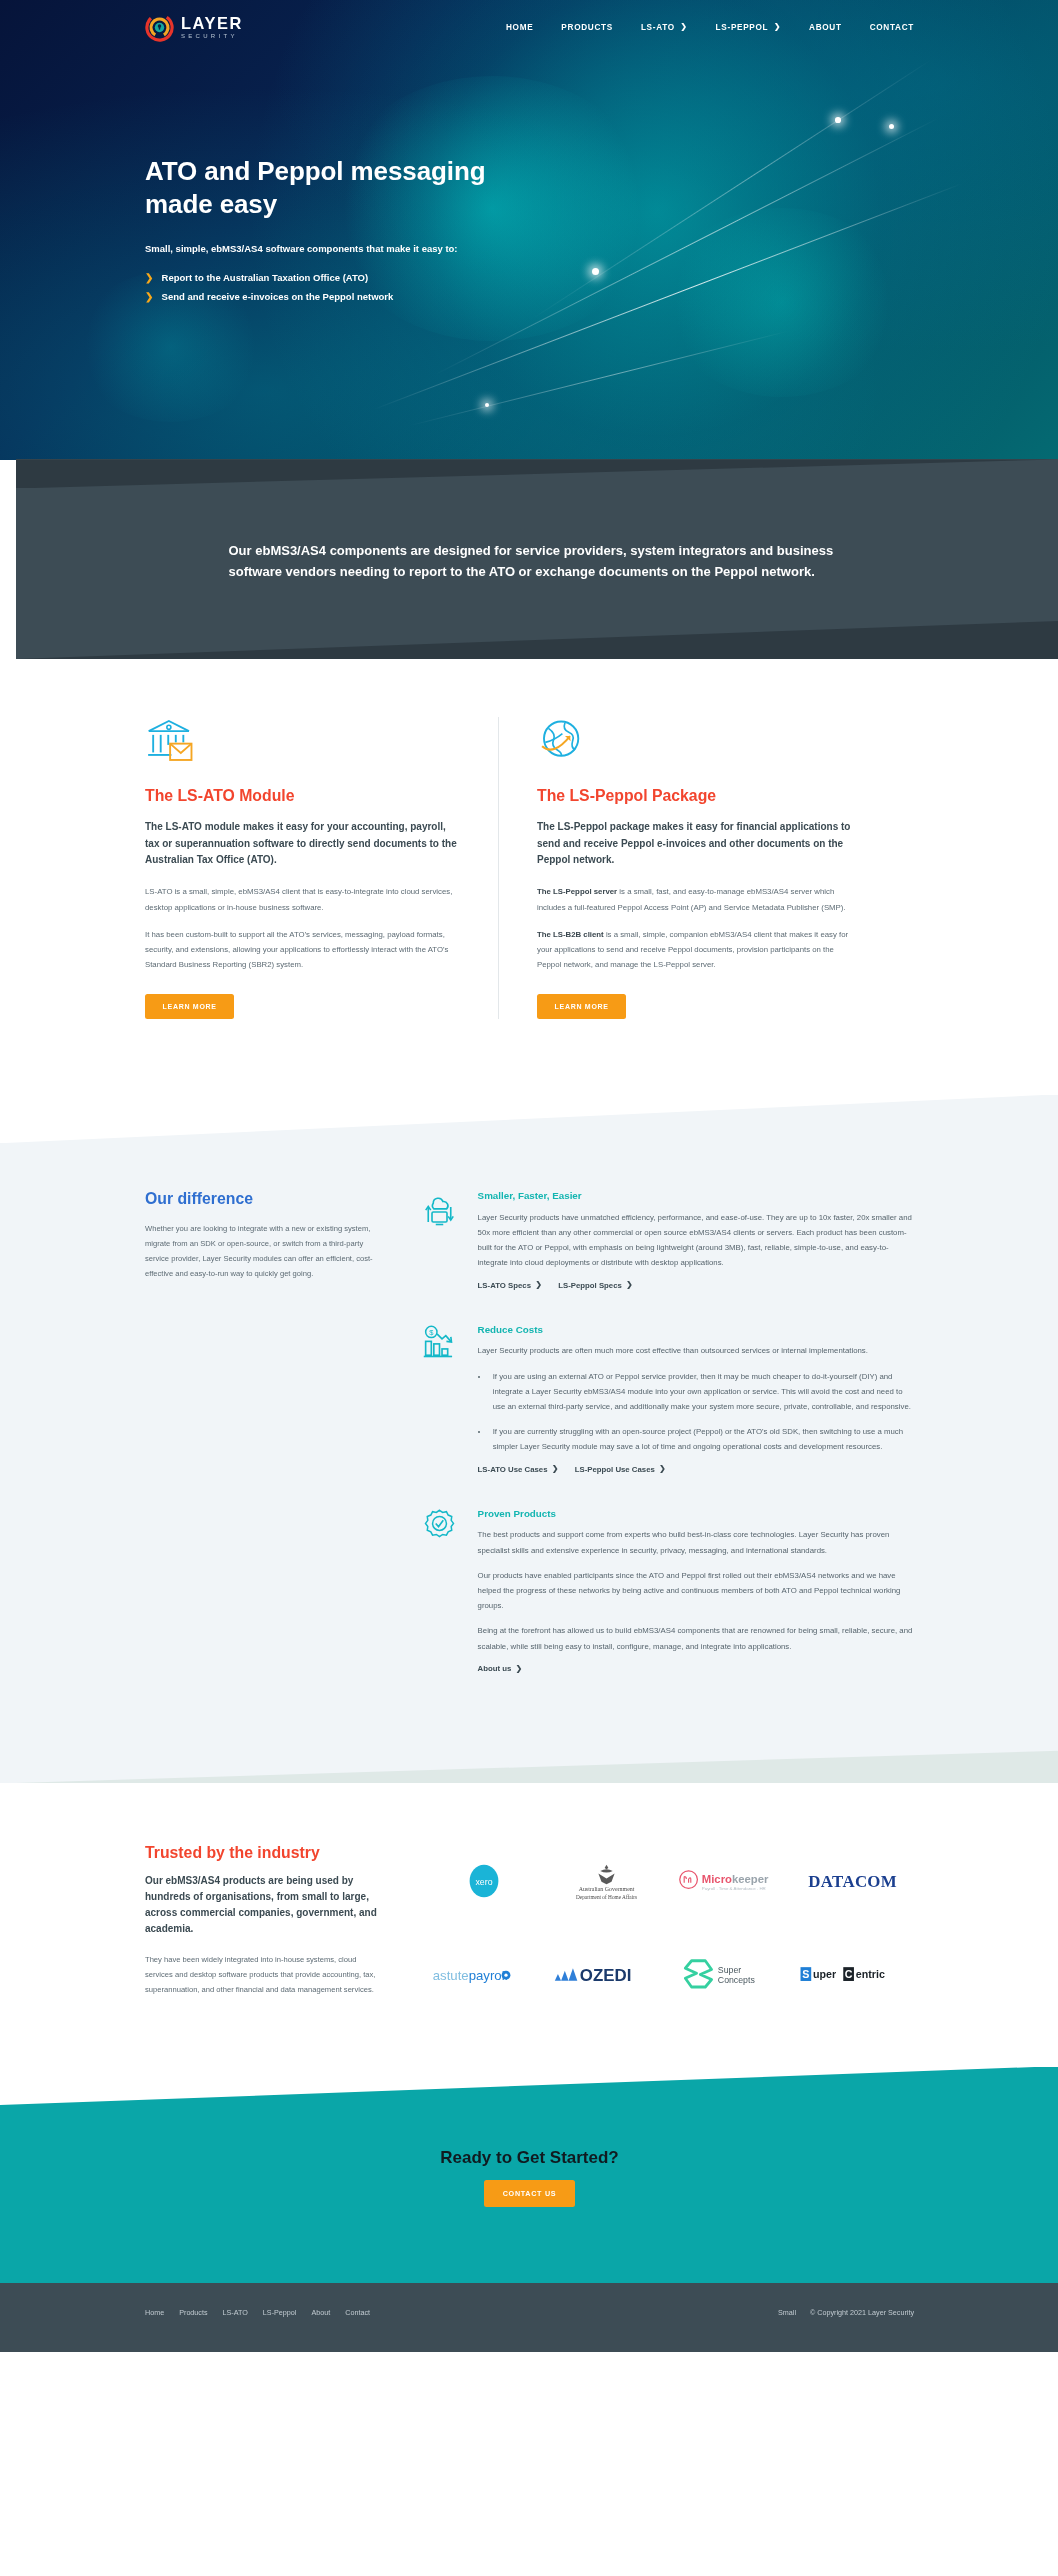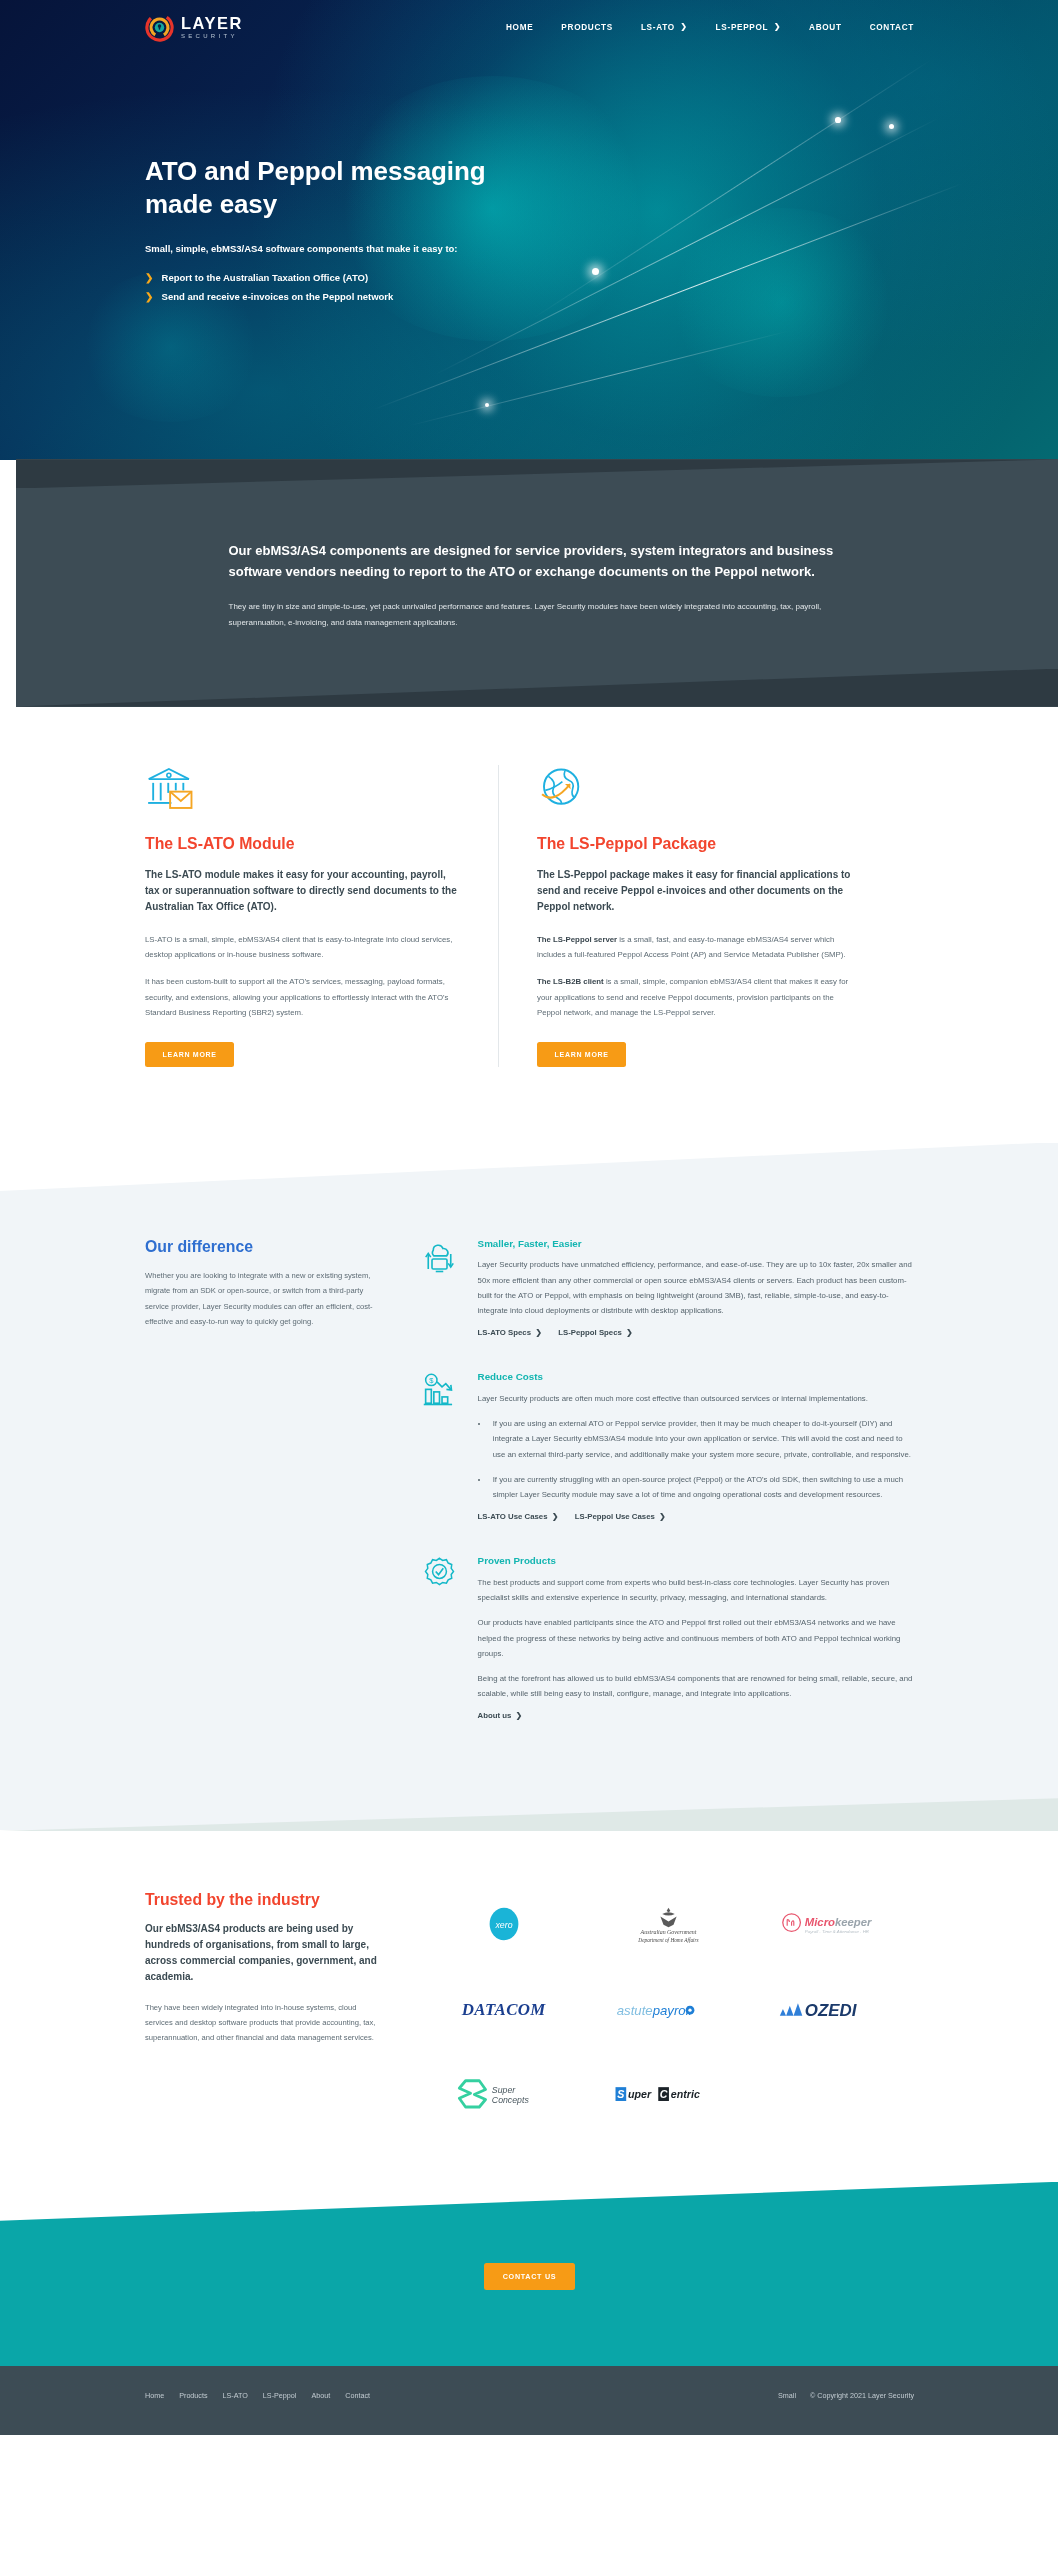--- a/index.html
+++ b/index.html
@@ -153,22 +153,22 @@
   .feat-link .chev { color: #3b4a52; font-size: 7.6px; }
 
   
   .trusted { background: #fff; padding: 61px 0 69px 0; }
   .trusted-grid { display: flex; gap: 44px; }
   .trusted-left { width: 233px; flex: 0 0 233px; }
   .trusted-h { font-size: 15.8px; font-weight: bold; color: #f2452e; margin-bottom: 11.3px; }
   .trusted-lead { font-size: 10px; font-weight: bold; line-height: 1.6; color: #3b4a52; margin-bottom: 15px; }
   .trusted-p { font-size: 7.6px; line-height: 2.0; color: #5d6b74; }
   .logo-grid {
-    flex: 1; display: grid; grid-template-columns: repeat(3, 1fr);
-    row-gap: 47px; align-items: center; justify-items: center; padding-top: 14px; font-style: italic;
+    flex: 1; display: grid; grid-template-columns: repeat(4, 1fr);
+    row-gap: 47px; align-items: center; justify-items: center; padding-top: 14px;
   }
   .brand { height: 38px; display: flex; align-items: center; justify-content: center; }
 
   
   .cta-wrap { position: relative; background: #0aa6a8; padding: 81px 0 76px 0; text-align: center; }
   .cta-wrap::before {
     content: ""; position: absolute; top: -0.6px; left: 0; width: 100%; height: 39px;
     background: #ffffff; clip-path: polygon(0 0, 100% 0, 100% 0, 0 100%);
   }
   .cta-h { font-size: 17px; font-weight: bold; color: #101b20; margin-bottom: 12.6px; }
@@ -259,21 +259,20 @@
           <span>Send and receive e-invoices on the Peppol network</span>
         </div>
       </div>
     </div>
   </div>
 </section>
 
 <section class="band-dark">
   <div class="band-inner">
     <h2 class="band-head">Our ebMS3/AS4 components are designed for service providers, system integrators and business software vendors needing to report to the ATO or exchange documents on the Peppol network.</h2>
-    <p class="band-body">They are tiny in size and simple-to-use, yet pack unrivalled performance and features. Layer Security modules have been widely integrated into accounting, tax, payroll, superannuation, e-invoicing, and data management applications.</p>
   </div>
 </section>
 
 <section class="products">
   <div class="wrap products-grid">
 
     <div class="prod-col">
       <div class="prod-icon">
         <svg width="49" height="47" viewBox="0 0 78 74">
           <polyline points="6,22 38,6 70,22" fill="none" stroke="#1eb0e0" stroke-width="3"></polyline>
@@ -499,20 +498,21 @@
           <text x="92" y="23" font-family="Liberation Sans, sans-serif" font-size="17" font-weight="bold" fill="#1b2228">entric</text>
         </svg>
       </div>
 
     </div>
   </div>
 </section>
 
 <section class="cta-wrap">
   <div class="wrap">
+    <h2 class="cta-h">Ready to Get Started?</h2>
     <button class="btn-cta">CONTACT US</button>
   </div>
 </section>
 
 <footer class="footer">
   <div class="wrap footer-row">
     <nav class="footer-nav">
       <a class="footer-link">Home</a>
       <a class="footer-link">Products</a>
       <a class="footer-link">LS-ATO</a>

